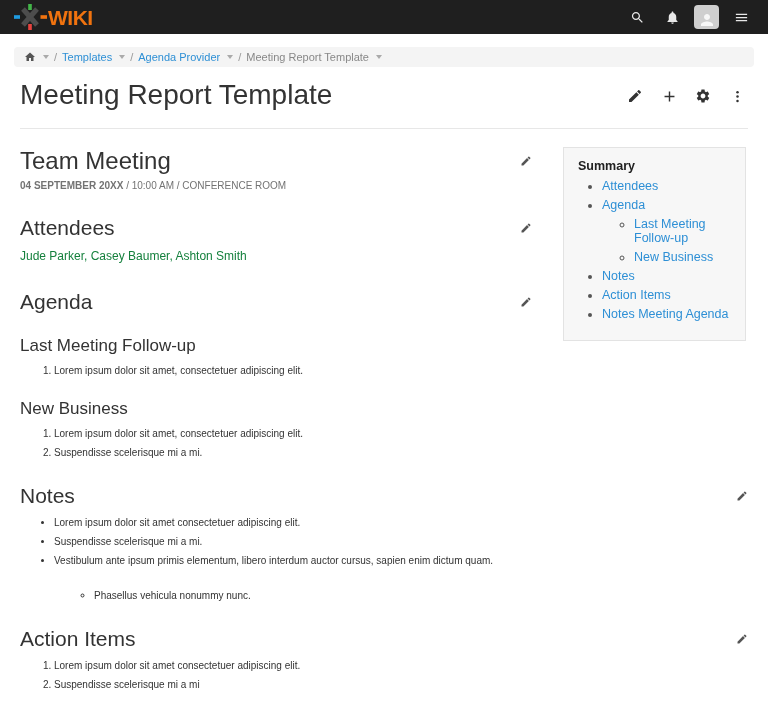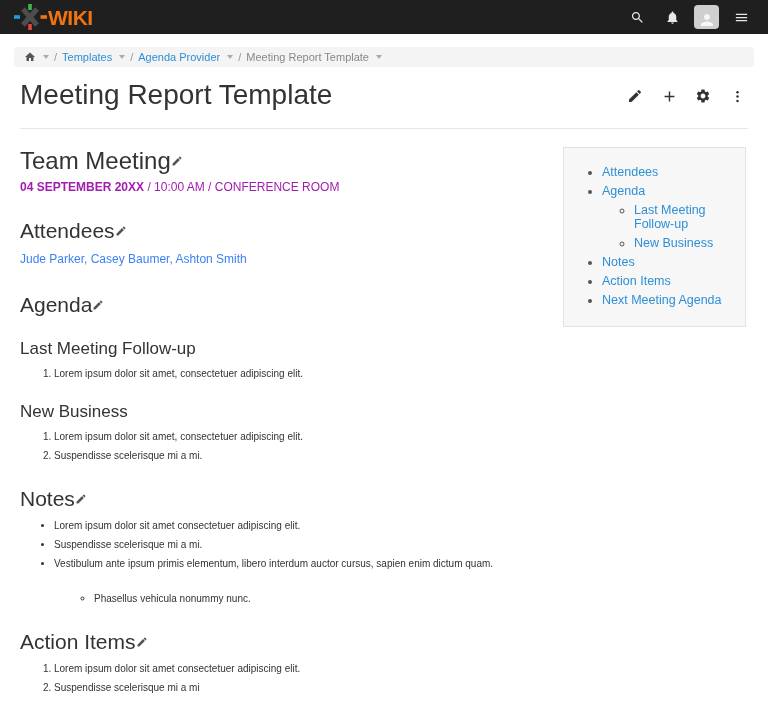--- a/index.html
+++ b/index.html
@@ -58,33 +58,33 @@
   .action-btn { width: 22px; height: 22px; display: flex; align-items: center; justify-content: center; cursor: pointer; }
   .action-btn svg { fill: #333; }
   .modified-line { font-size: 11px; color: #888; margin-top: 5px; }
   .modified-line a { color: #2d8fd5; text-decoration: none; cursor: pointer; }
   .header-divider { border: none; border-top: 1px solid #e7e7e7; margin-top: 17px; }
 
   
   .content { position: relative; padding: 16px 20px 0; flex: 0 0 auto; }
   .top-sections { margin-right: 216px; }
 
-  .sec-heading { display: flex; align-items: center; }
+  .sec-heading { display: flex; align-items: center; justify-content: space-between; }
   .h2d { font-size: 24px; font-weight: 400; color: #333; }
   .h3d { font-size: 21px; font-weight: 400; color: #333; }
   .h4d { font-size: 17px; font-weight: 400; color: #333; }
   .mt0 { margin-top: 2px; }
   .mt1 { margin-top: 25px; }
   .mt2 { margin-top: 22px; }
   .edit-pencil { cursor: pointer; display: flex; align-items: center; }
   .edit-pencil svg { fill: #555; }
 
-  .dateline { font-size: 12px; margin-top: 5px; color: #a21caf; }
+  .dateline { font-size: 10px; margin-top: 5px; color: #737373; }
   .dateline b { font-weight: bold; }
-  .bodytext { font-size: 12px; margin-top: 7px; color: #3b82f6; line-height: 1.5; }
+  .bodytext { font-size: 12px; margin-top: 7px; color: #15803d; line-height: 1.5; }
   ol.doc-list, ul.doc-list { font-size: 10px; margin: 8px 0 0; padding-left: 34px; line-height: 1.3; }
   ol.doc-list li, ul.doc-list li { margin-bottom: 6px; }
   ul.doc-list { list-style: disc; }
   ul.doc-sublist { list-style: circle; margin-top: 22px; padding-left: 40px; }
 
   
   .summary-panel {
     position: absolute; top: 18px; right: 22px; width: 183px;
     background: #f7f7f7; border: 1px solid #e3e3e3;
     padding: 11px 10px 14px 14px; font-size: 12.5px;
@@ -183,31 +183,32 @@
             </svg>
         </div>
       </div>
     </div>
     <hr class="header-divider">
   </div>
 
   <div class="content">
 
     <div class="summary-panel">
+      <div class="summary-title">Summary</div>
       <ul>
         <li><a>Attendees</a></li>
         <li><a>Agenda</a>
           <ul>
             <li><a>Last Meeting Follow-up</a></li>
             <li><a>New Business</a></li>
           </ul>
         </li>
         <li><a>Notes</a></li>
         <li><a>Action Items</a></li>
-        <li><a>Next Meeting Agenda</a></li>
+        <li><a>Notes Meeting Agenda</a></li>
       </ul>
     </div>
 
     <div class="top-sections">
       <div>
         <div class="sec-heading mt0">
           <h2 class="h2d">Team Meeting</h2>
           <span class="edit-pencil">
               <svg width="12" height="12" viewBox="0 0 24 24">
                 <path d="M3 17.25V21h3.75L17.81 9.94l-3.75-3.75L3 17.25zM20.71 7.04c.39-.39.39-1.02 0-1.41l-2.34-2.34c-.39-.39-1.02-.39-1.41 0l-1.83 1.83 3.75 3.75 1.83-1.83z"></path>

